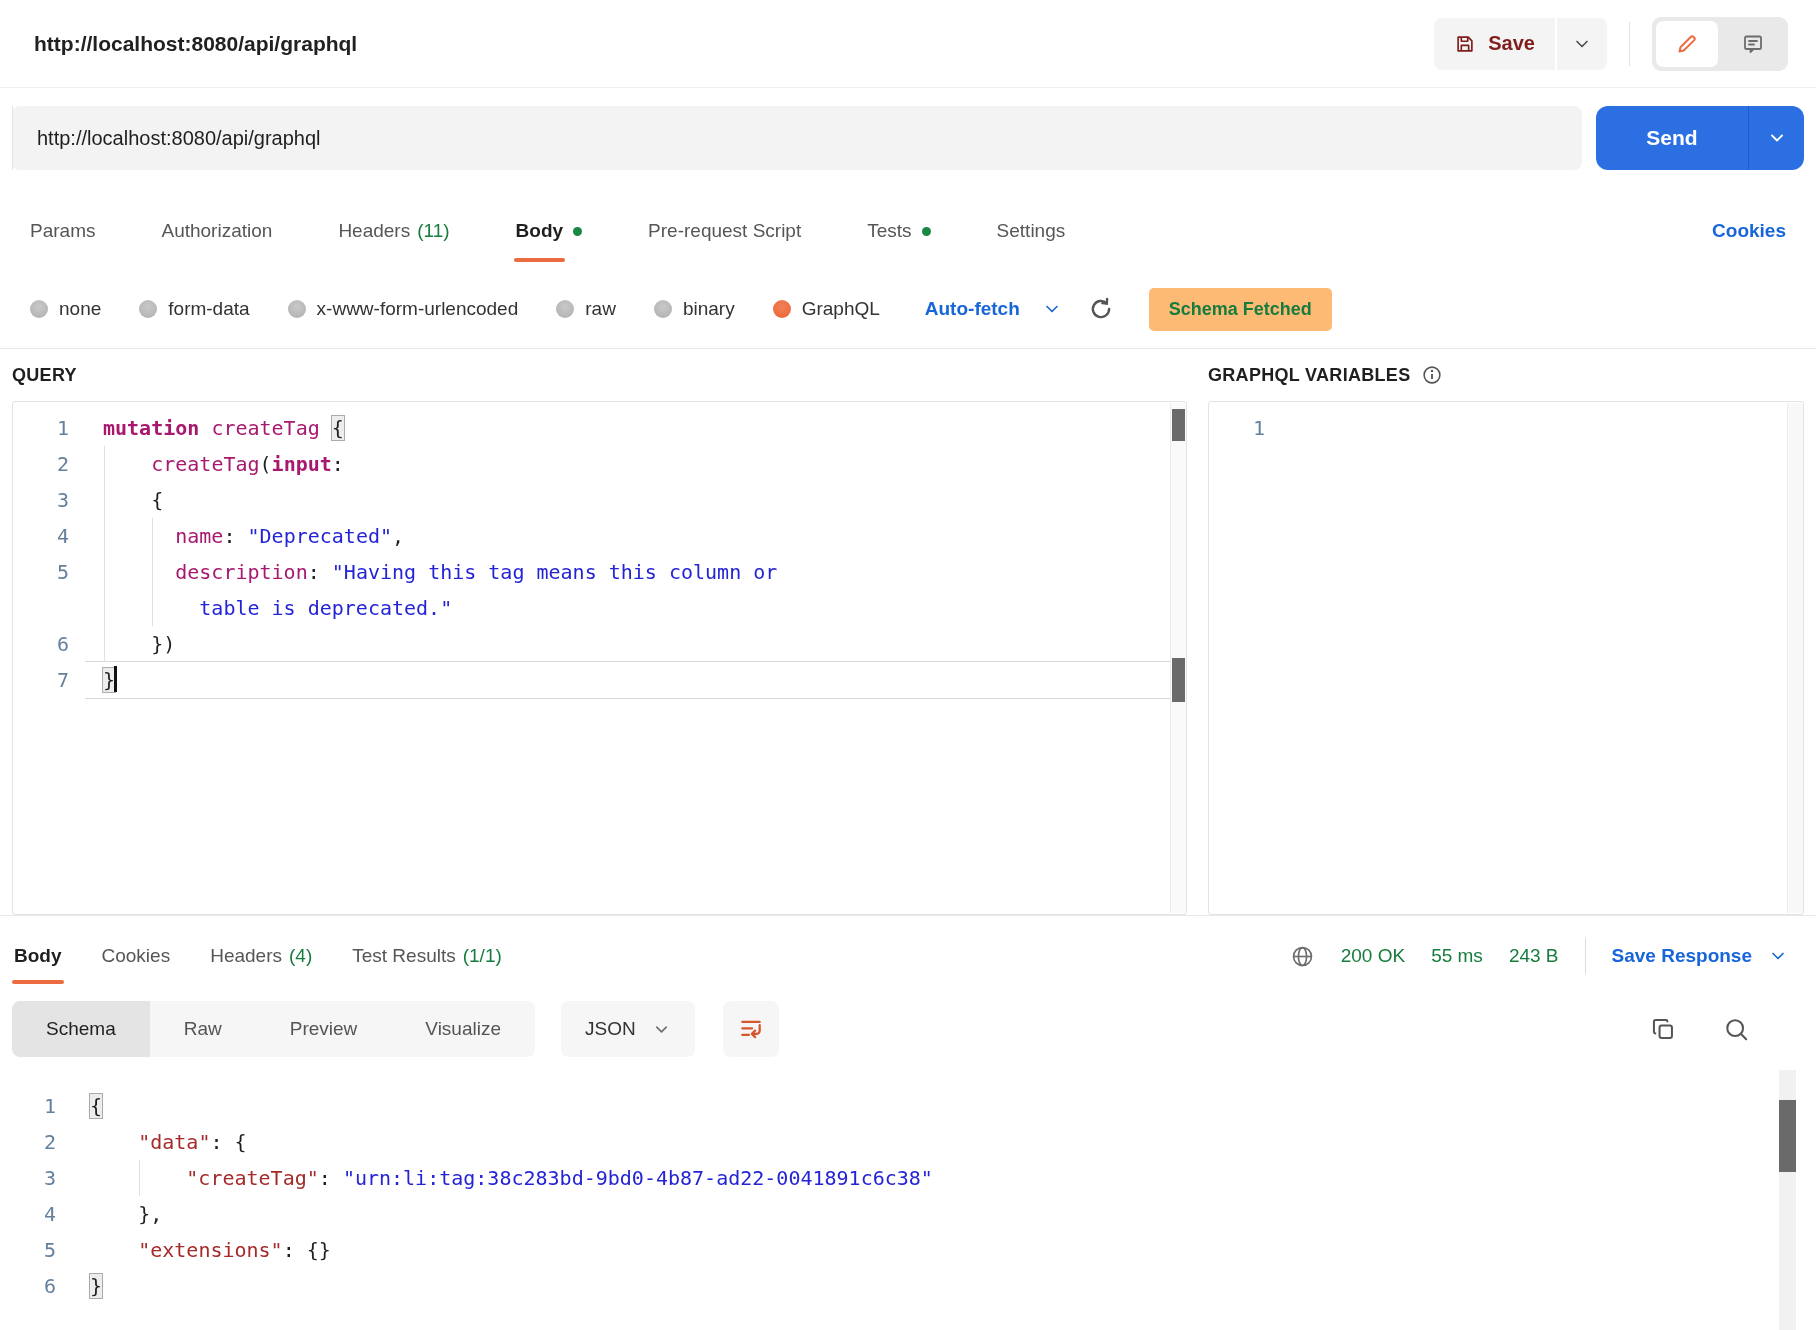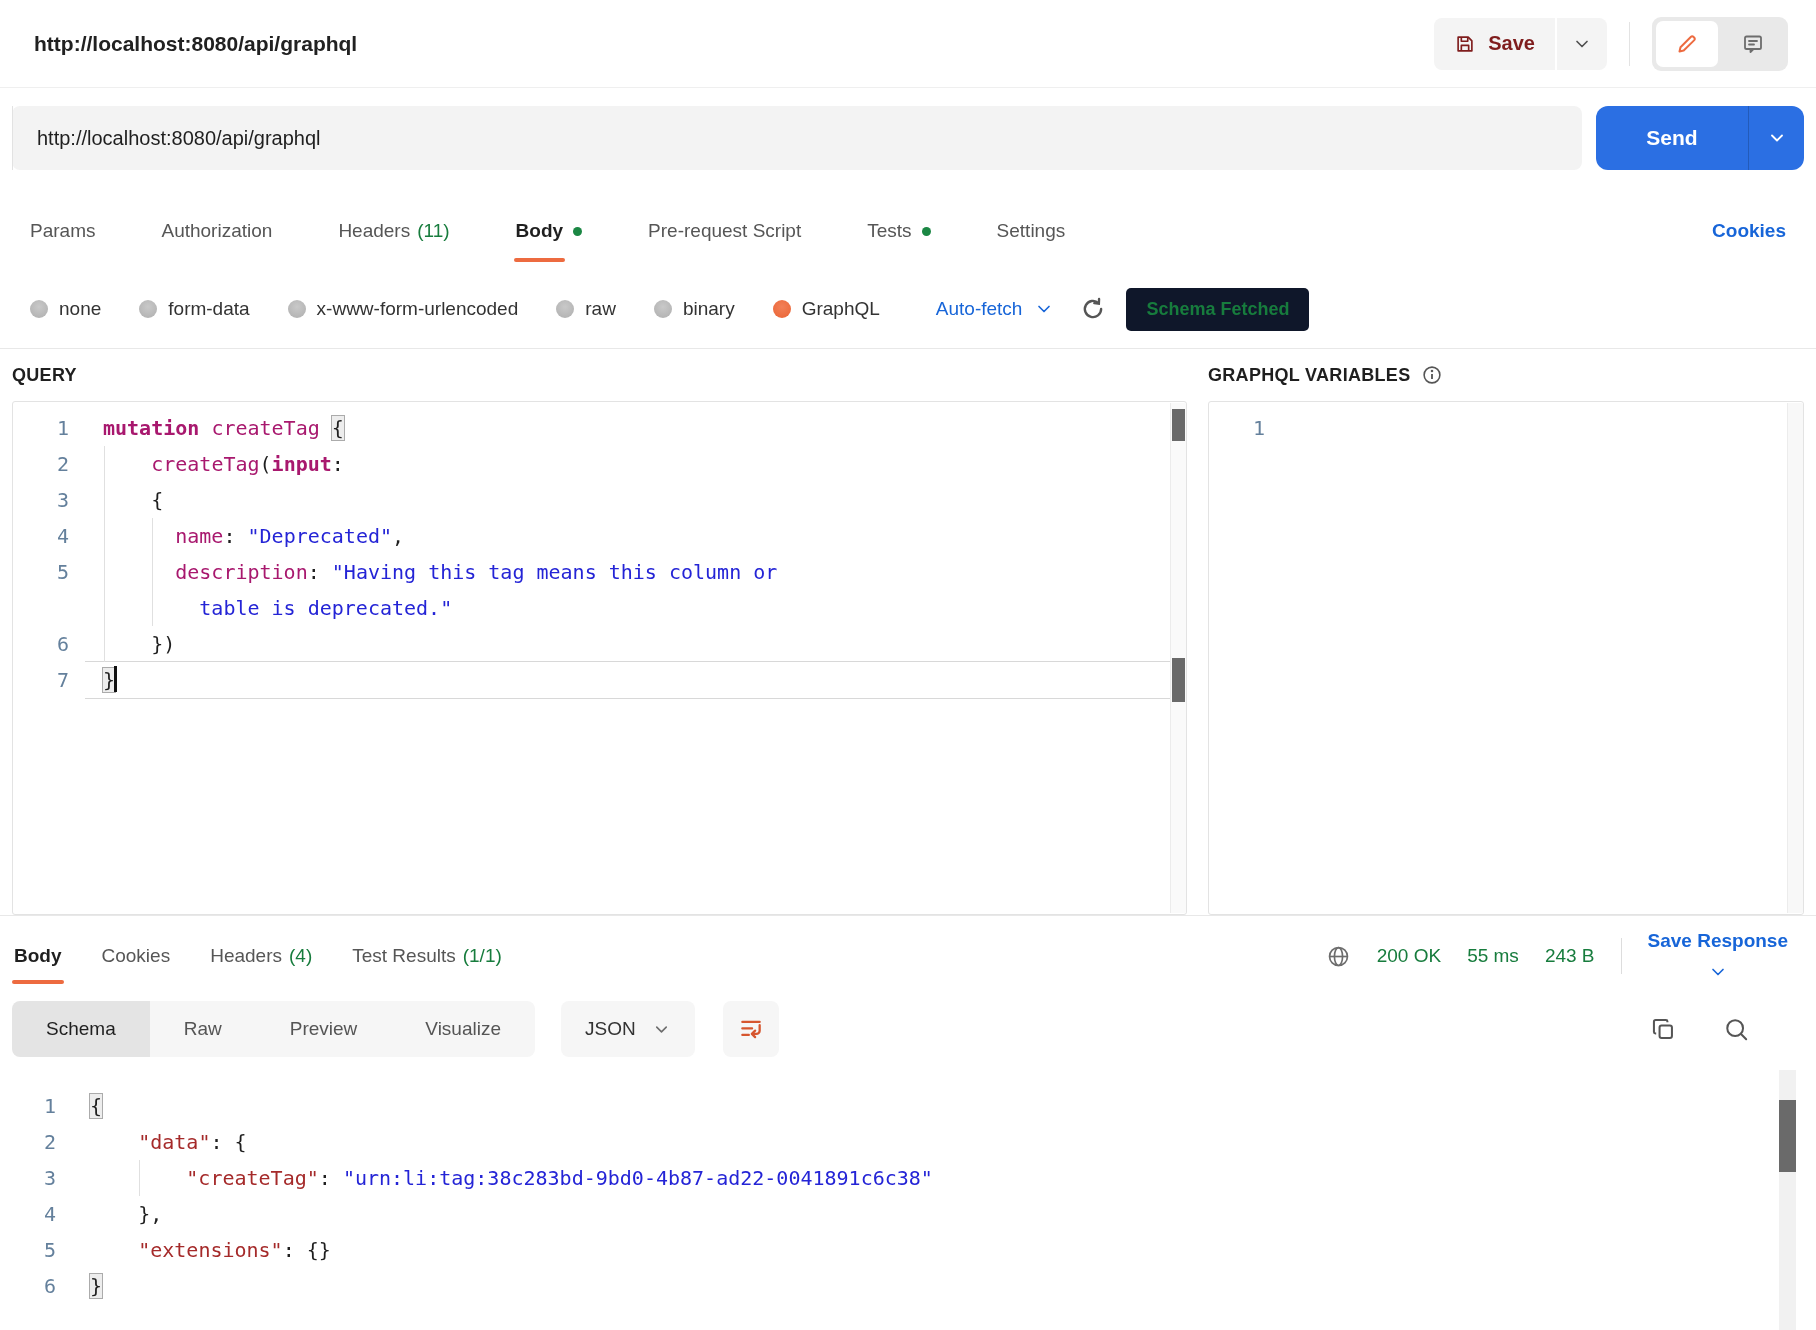--- a/index.html
+++ b/index.html
@@ -51,24 +51,24 @@
   .tab .cnt { color:#177C3D; margin-left:7px; }
   .tab .dot { width:9px; height:9px; border-radius:50%; background:#1b8744; margin-left:10px; }
   .cookies-link { margin-left:auto; font-size:19px; font-weight:700; color:#1765D8; cursor:pointer; }
 
   
   .modes-row { height:78px; display:flex; align-items:center; padding:0 30px; }
   .mode { display:flex; align-items:center; gap:11px; margin-right:38px; font-size:19px; color:#333; cursor:pointer; }
   .radio { width:18px; height:18px; border-radius:50%;
     background:radial-gradient(circle at 50% 38%, #c9c9c9, #aeaeae); }
   .mode.selected .radio { background:radial-gradient(circle at 50% 38%, #f28057, #ea6334); }
-  .autofetch { display:flex; align-items:center; gap:12px; margin-left:18px; font-size:19px;
-    font-weight:400; color:#1765D8; cursor:pointer; }
+  .autofetch { display:flex; align-items:center; gap:22px; margin-left:7px; font-size:19px;
+    font-weight:700; color:#1765D8; cursor:pointer; }
   .refresh-btn { border:none; background:transparent; color:#555; margin-left:26px; cursor:pointer; }
-  .schema-badge { margin-left:20px; background:#0f172a; color:#177C3D; font-size:18px; font-weight:600;
+  .schema-badge { margin-left:35px; background:#fdba74; color:#177C3D; font-size:18px; font-weight:600;
     padding:11px 20px; border-radius:5px; }
 
   .hdiv { height:1px; background:#e8e8e8; }
 
   
   .editors { display:flex; margin:0 12px; gap:21px; }
   .qpanel { width:1175px; }
   .vpanel { flex:1; }
   .panel-head { height:52px; display:flex; align-items:center; gap:11px; font-size:18px;
     font-weight:700; color:#1f1f1f; letter-spacing:.3px; }
@@ -95,22 +95,22 @@
   .sb-thumb, .sb-mark { position:absolute; left:1px; right:1px; background:#6a6a6a; }
 
   
   .response { border-top:1px solid #e8e8e8; }
   .resp-meta { height:80px; display:flex; align-items:center; padding:0 28px 0 14px; }
   .resp-tabs { display:flex; align-items:center; gap:40px; height:100%; }
   .resp-right { margin-left:auto; display:flex; align-items:center; gap:26px; }
   .metric { font-size:19px; color:#177C3D; }
   .globe { color:#6d6d6d; }
   .vsep { width:1px; height:36px; background:#ddd; }
-  .save-resp { display:flex; align-items:center; gap:10px; font-size:19px; font-weight:700;
-    color:#1765D8; cursor:pointer;flex-direction:column; }
+  .save-resp { display:flex; align-items:center; gap:16px; font-size:19px; font-weight:700;
+    color:#1765D8; cursor:pointer; }
 
   .resp-toolbar { height:66px; display:flex; align-items:center; padding:0 12px; }
   .seg { display:flex; height:56px; border-radius:8px; overflow:hidden; }
   .seg .cell { display:flex; align-items:center; justify-content:center; padding:0 34px;
     background:#f6f6f6; border:none; font-family:inherit; font-size:19px; color:#555; cursor:pointer; }
   .seg .cell.active { background:#e4e4e4; color:#1f1f1f; }
   .json-btn { margin-left:26px; height:56px; display:flex; align-items:center; gap:16px; padding:0 24px;
     background:#f6f6f6; border:none; border-radius:8px; font-family:inherit; font-size:19px;
     color:#333; cursor:pointer; }
   .fmt-btn { margin-left:28px; width:56px; height:56px; display:flex; align-items:center; justify-content:center;

